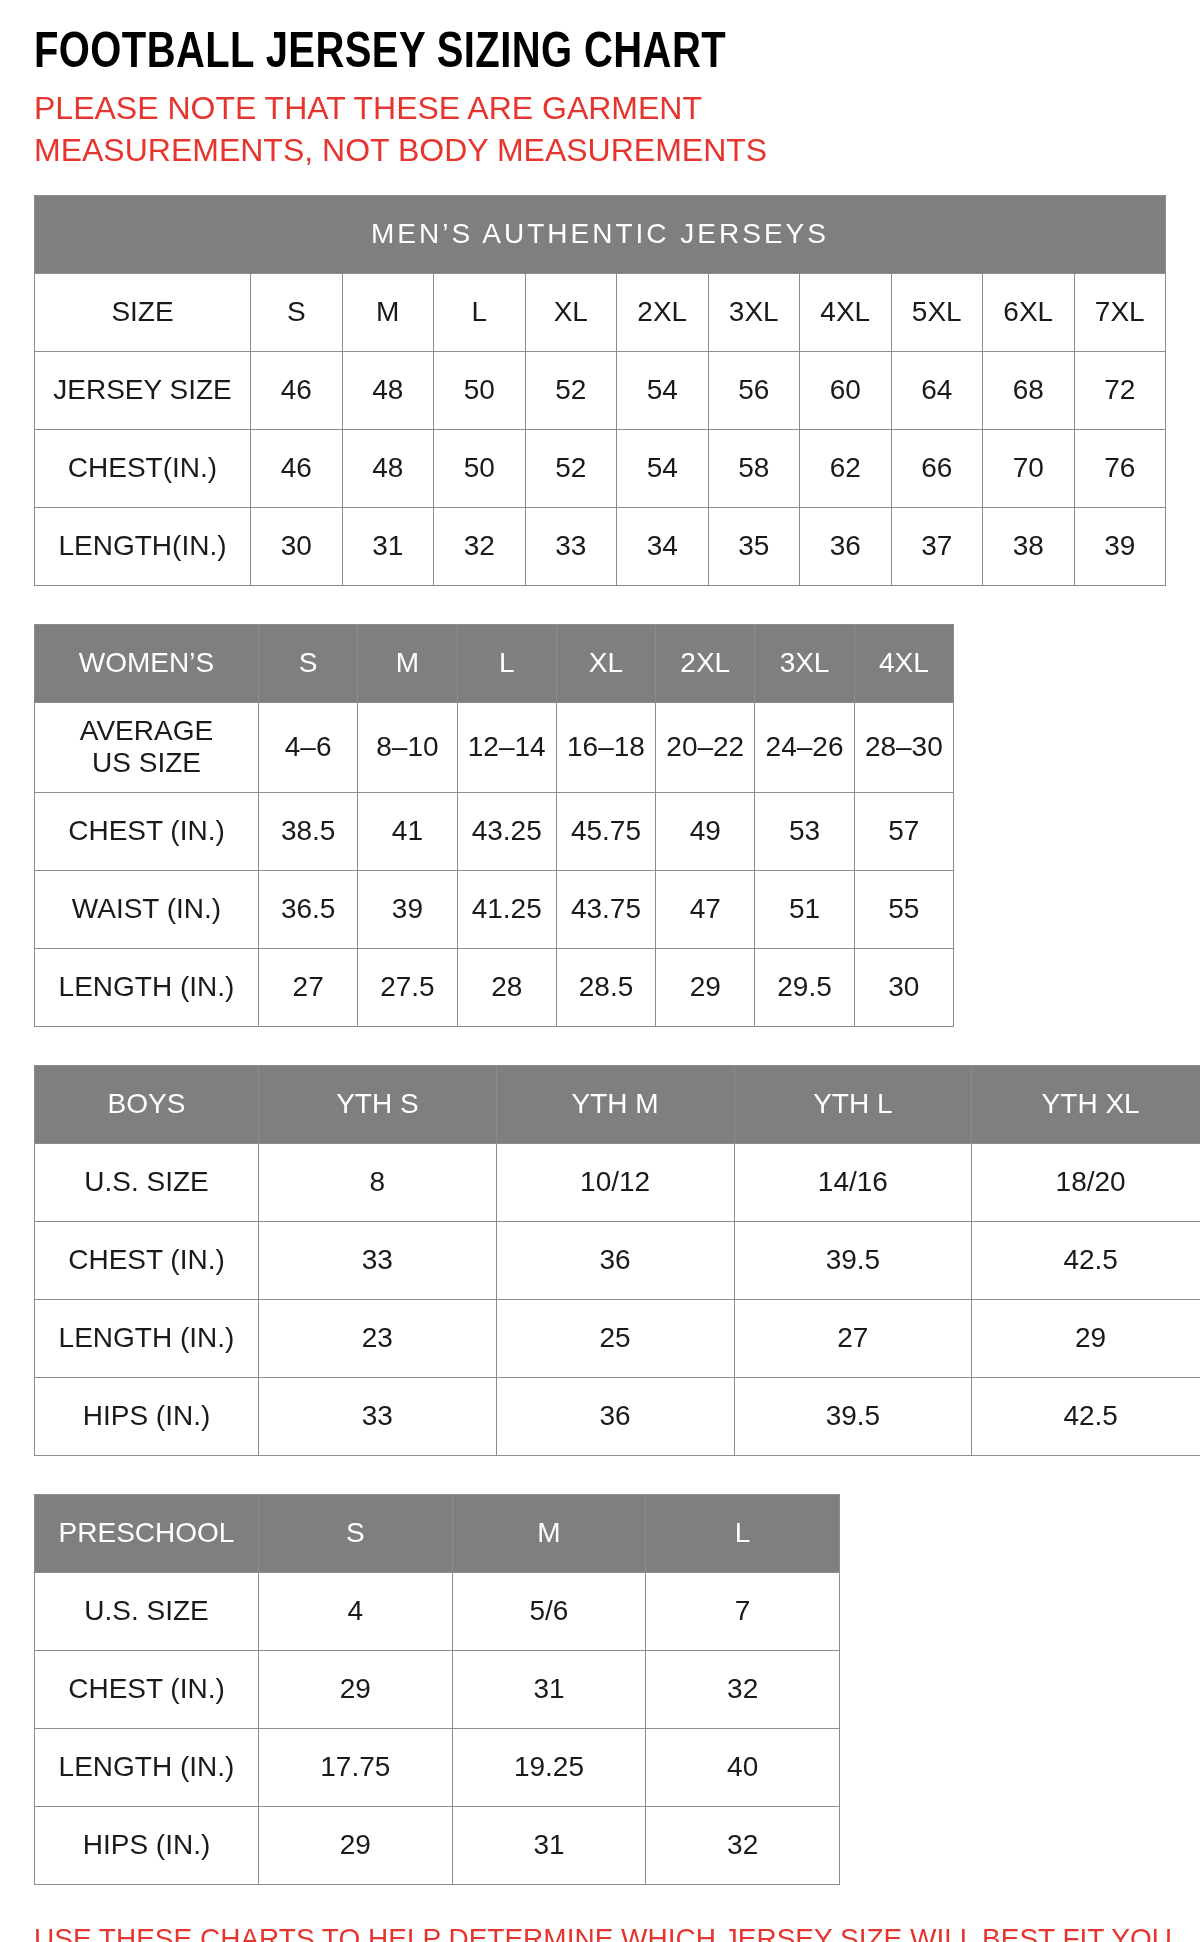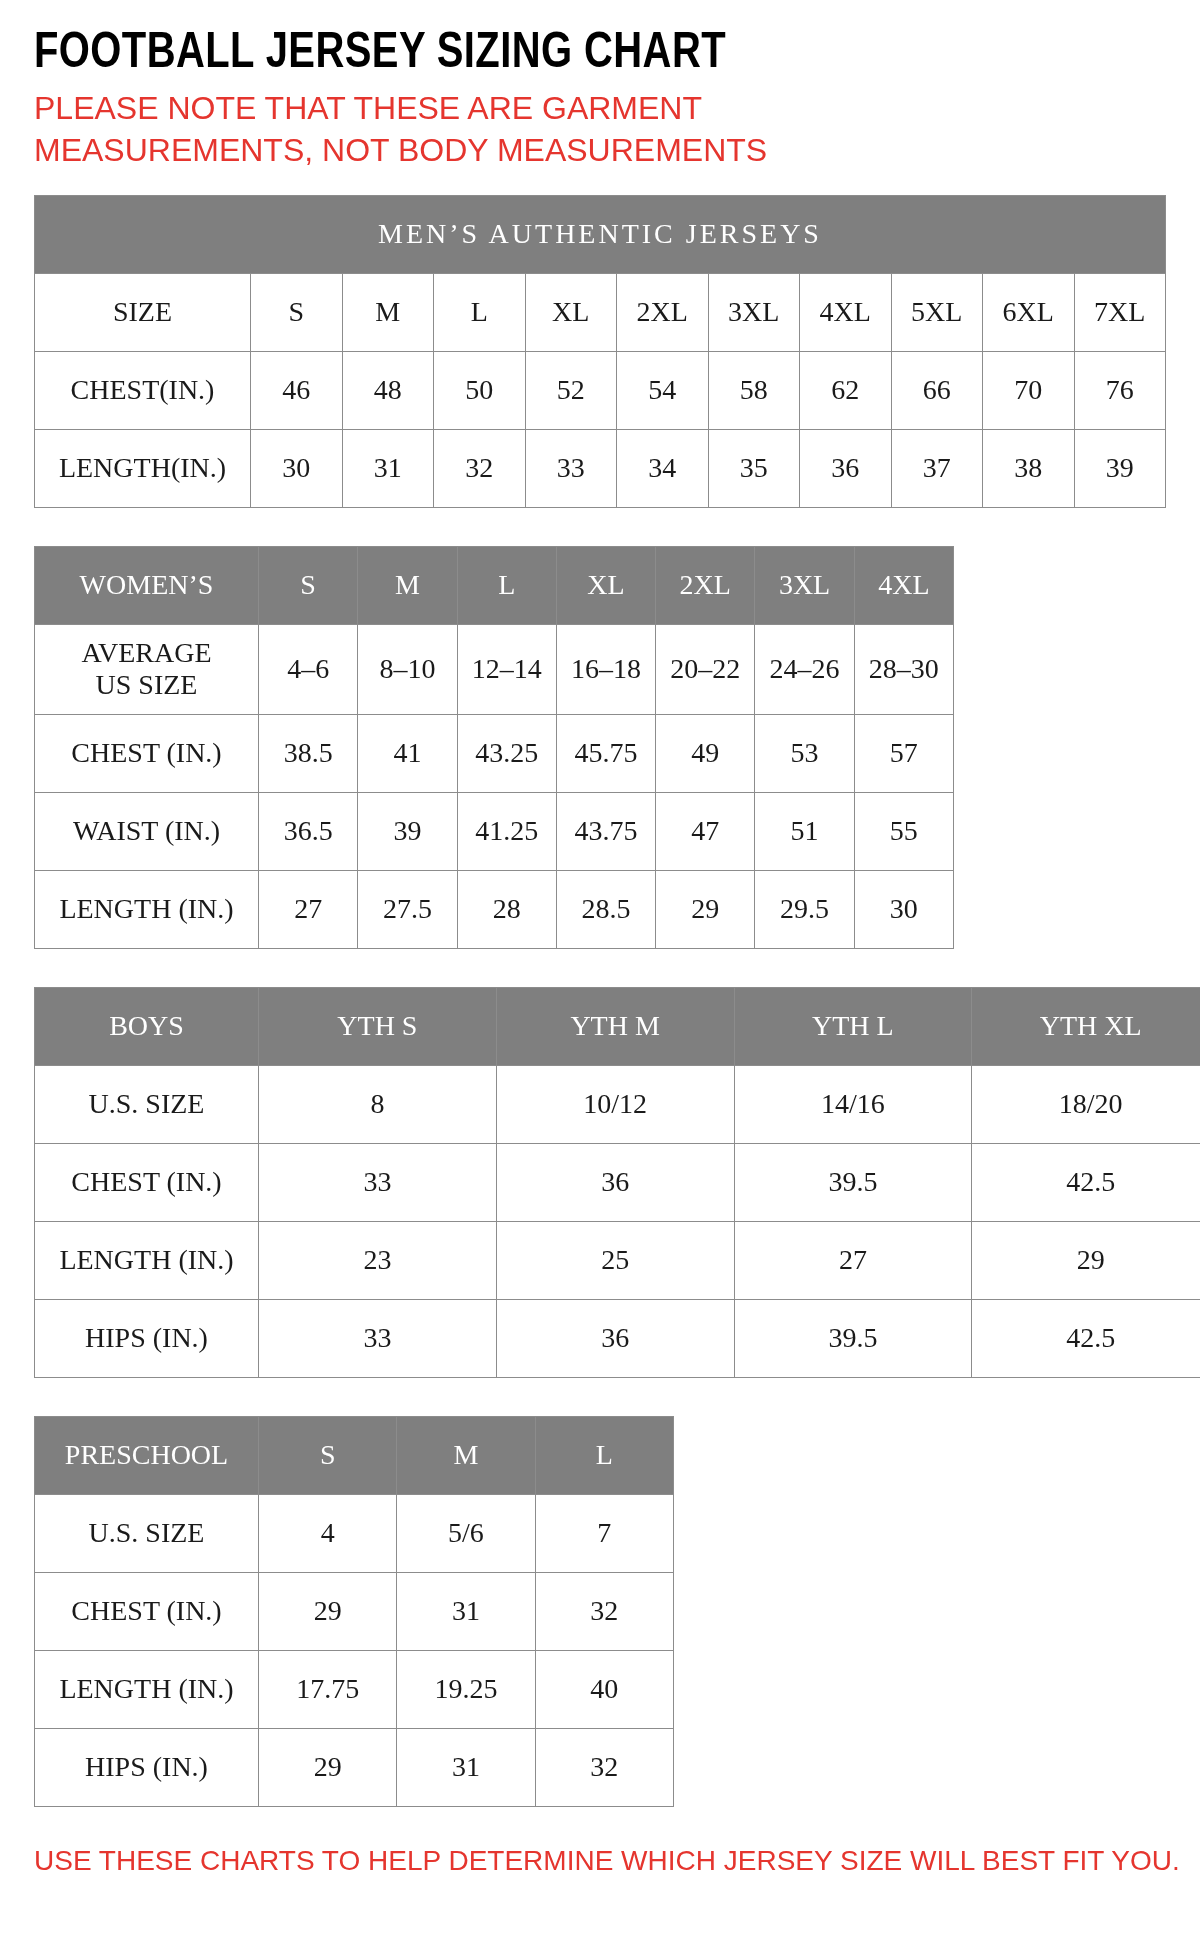--- a/index.html
+++ b/index.html
@@ -26,21 +26,20 @@
     color: var(--accent-red, #e5352e);
     font-size: 32px;
     line-height: 1.32;
     max-width: 880px;
     margin-bottom: 24px;
   }
   table.tbl {
     border-collapse: collapse;
     table-layout: fixed;
     margin-bottom: 38px;
-    font-family: Liberation Serif, serif;
   }
   .tbl th, .tbl td {
     border: 1px solid #8c8c8c;
     text-align: center;
     vertical-align: middle;
     font-size: 28px;
     font-weight: 400;
     height: 78px;
     padding: 4px 6px;
     overflow: hidden;
@@ -48,21 +47,21 @@
   .gray {
     background: var(--header-gray, #7f7f7f);
     color: #ffffff;
   }
   .ttl { letter-spacing: 3px; font-size: 30px; }
   .lbl { white-space: pre-line; color: #1a1a1a; }
   .row-tall td { height: 90px; }
   .tbl-mens { width: 1132px; }
   .tbl-womens { width: 920px; }
   .tbl-boys { width: 1176px; }
-  .tbl-preschool { width: 640px; }
+  .tbl-preschool { width: 806px; }
   col.c-label { width: 216px; }
   col.c-label-w { width: 224px; }
   .footer {
     color: var(--accent-red, #e5352e);
     font-size: 28px;
     margin-top: 6px;
     white-space: nowrap;
   }
 </style>
 </head>
@@ -87,20 +86,33 @@
     <td>L</td>
     <td>XL</td>
     <td>2XL</td>
     <td>3XL</td>
     <td>4XL</td>
     <td>5XL</td>
     <td>6XL</td>
     <td>7XL</td>
   </tr>
   <tr>
+    <td class="lbl">JERSEY SIZE</td>
+    <td>46</td>
+    <td>48</td>
+    <td>50</td>
+    <td>52</td>
+    <td>54</td>
+    <td>56</td>
+    <td>60</td>
+    <td>64</td>
+    <td>68</td>
+    <td>72</td>
+  </tr>
+  <tr>
     <td class="lbl">CHEST(IN.)</td>
     <td>46</td>
     <td>48</td>
     <td>50</td>
     <td>52</td>
     <td>54</td>
     <td>58</td>
     <td>62</td>
     <td>66</td>
     <td>70</td>

